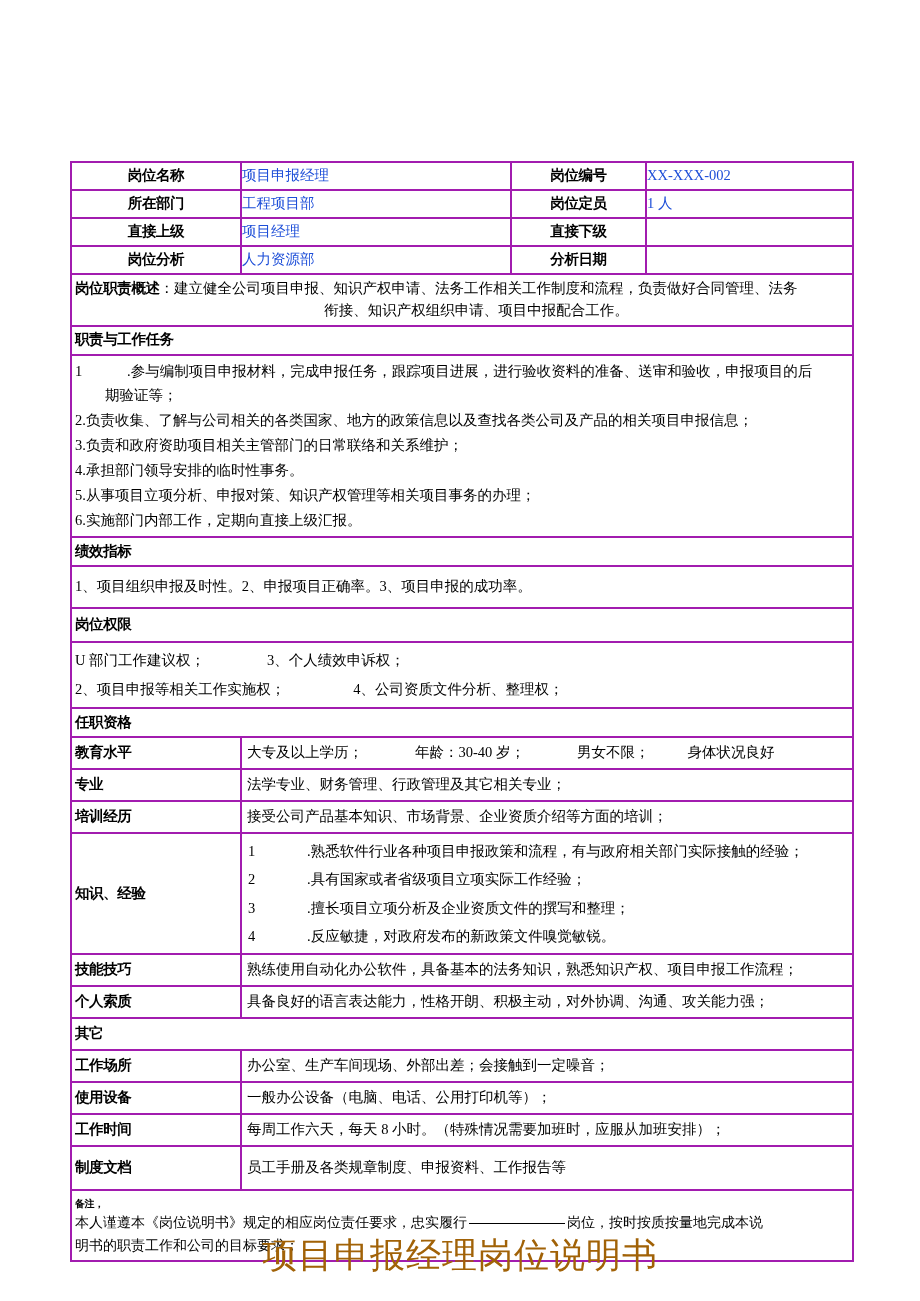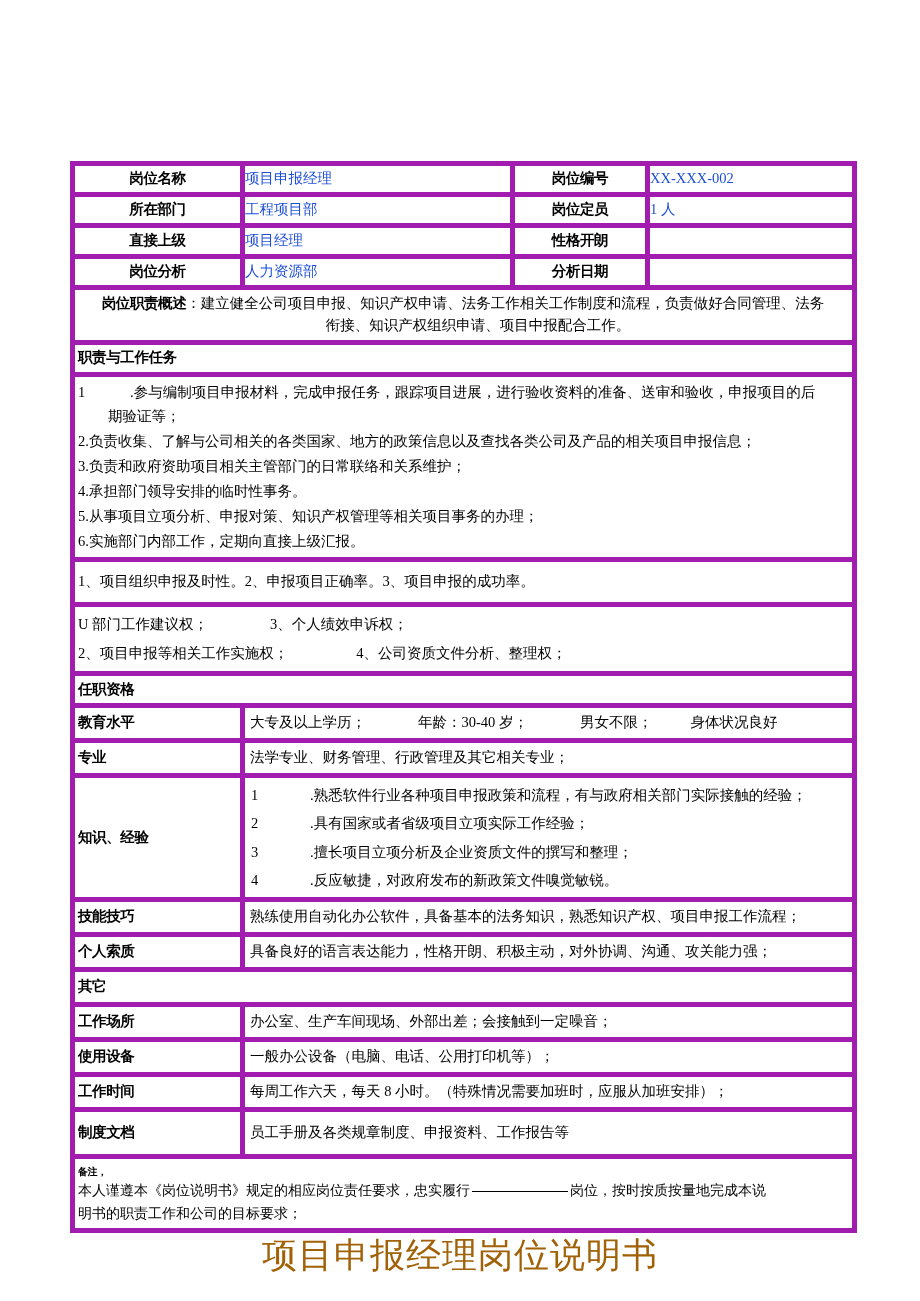--- a/index.html
+++ b/index.html
@@ -23,21 +23,21 @@
   }
   table.jd {
     position: absolute;
     left: 70px;
     top: 161px;
     width: 782px;
     border-collapse: collapse;
     table-layout: fixed;
   }
   table.jd td {
-    border: 5px solid #a21caf;
+    border: 2px solid #a21caf;
     padding: 0;
     vertical-align: middle;
     font-size: 14.5px;
     line-height: 1.5;
     font-family: "Liberation Serif", "DejaVu Serif", serif;
   }
   
   .hei {
     font-family: "Liberation Sans", "DejaVu Sans", sans-serif;
     font-weight: bold;
@@ -59,21 +59,21 @@
     padding-left: 3px !important;
     font-size: 14.5px;
   }
   .block {
     padding: 3px 4px 3px 3px !important;
     font-size: 14.2px;
     line-height: 1.62;
     text-align: left;
     vertical-align: top;
   }
-  .ov-line1 { text-align: center; }
+  .ov-line1 { text-align: left; }
   .ov-line2 { text-align: center; padding-left: 30px; }
   .row-label {
     text-align: left;
     padding-left: 3px !important;
     font-size: 14.5px;
     vertical-align: middle;
   }
   .row-val {
     text-align: left;
     padding-left: 5px !important;
@@ -172,21 +172,21 @@
       </tr>
       <tr>
         <td class="c-label hei">所在部门</td>
         <td class="c-val">工程项目部</td>
         <td class="c-label hei">岗位定员</td>
         <td class="c-val">1 人</td>
       </tr>
       <tr>
         <td class="c-label hei">直接上级</td>
         <td class="c-val">项目经理</td>
-        <td class="c-label hei">性格开朗</td>
+        <td class="c-label hei">直接下级</td>
         <td class="c-val"></td>
       </tr>
       <tr>
         <td class="c-label hei">岗位分析</td>
         <td class="c-val">人力资源部</td>
         <td class="c-label hei">分析日期</td>
         <td class="c-val"></td>
       </tr>
 
       <tr>
@@ -206,41 +206,51 @@
           <span class="indent-cont">期验证等；</span>
           <span class="plain-li">2.负责收集、了解与公司相关的各类国家、地方的政策信息以及查找各类公司及产品的相关项目申报信息；</span>
           <span class="plain-li">3.负责和政府资助项目相关主管部门的日常联络和关系维护；</span>
           <span class="plain-li">4.承担部门领导安排的临时性事务。</span>
           <span class="plain-li">5.从事项目立项分析、申报对策、知识产权管理等相关项目事务的办理；</span>
           <span class="plain-li">6.实施部门内部工作，定期向直接上级汇报。</span>
         </td>
       </tr>
 
       <tr>
+        <td class="sec-head hei" colspan="4">绩效指标</td>
+      </tr>
+      <tr>
         <td class="block" colspan="4" style="height:34px;">1、项目组织申报及时性。2、申报项目正确率。3、项目申报的成功率。</td>
       </tr>
 
+      <tr>
+        <td class="sec-head hei" colspan="4" style="height:32px;">岗位权限</td>
+      </tr>
       <tr>
         <td class="block" colspan="4">
           <span class="perm-row"><span>U 部门工作建议权；</span><span class="sp-wide"></span><span>3、个人绩效申诉权；</span></span>
           <span class="perm-row"><span>2、项目申报等相关工作实施权；</span><span class="sp-wide2"></span><span>4、公司资质文件分析、整理权；</span></span>
         </td>
       </tr>
 
       <tr>
         <td class="sec-head hei" colspan="4">任职资格</td>
       </tr>
 
       <tr>
         <td class="row-label hei" style="height:30px;">教育水平</td>
         <td class="row-val" colspan="3"><span>大专及以上学历；</span><span class="sp-md"></span><span>年龄：30-40 岁；</span><span class="sp-md"></span><span>男女不限；</span><span class="sp-sm"></span><span>身体状况良好</span></td>
       </tr>
       <tr>
         <td class="row-label hei" style="height:30px;">专业</td>
         <td class="row-val" colspan="3">法学专业、财务管理、行政管理及其它相关专业；</td>
+      </tr>
+      <tr>
+        <td class="row-label hei" style="height:30px;">培训经历</td>
+        <td class="row-val" colspan="3">接受公司产品基本知识、市场背景、企业资质介绍等方面的培训；</td>
       </tr>
 
       <tr>
         <td class="row-label hei">知识、经验</td>
         <td class="block" colspan="3">
           <span class="ke-li"><span class="n">1</span><span>.熟悉软件行业各种项目申报政策和流程，有与政府相关部门实际接触的经验；</span></span>
           <span class="ke-li"><span class="n">2</span><span>.具有国家或者省级项目立项实际工作经验；</span></span>
           <span class="ke-li"><span class="n">3</span><span>.擅长项目立项分析及企业资质文件的撰写和整理；</span></span>
           <span class="ke-li"><span class="n">4</span><span>.反应敏捷，对政府发布的新政策文件嗅觉敏锐。</span></span>
         </td>

